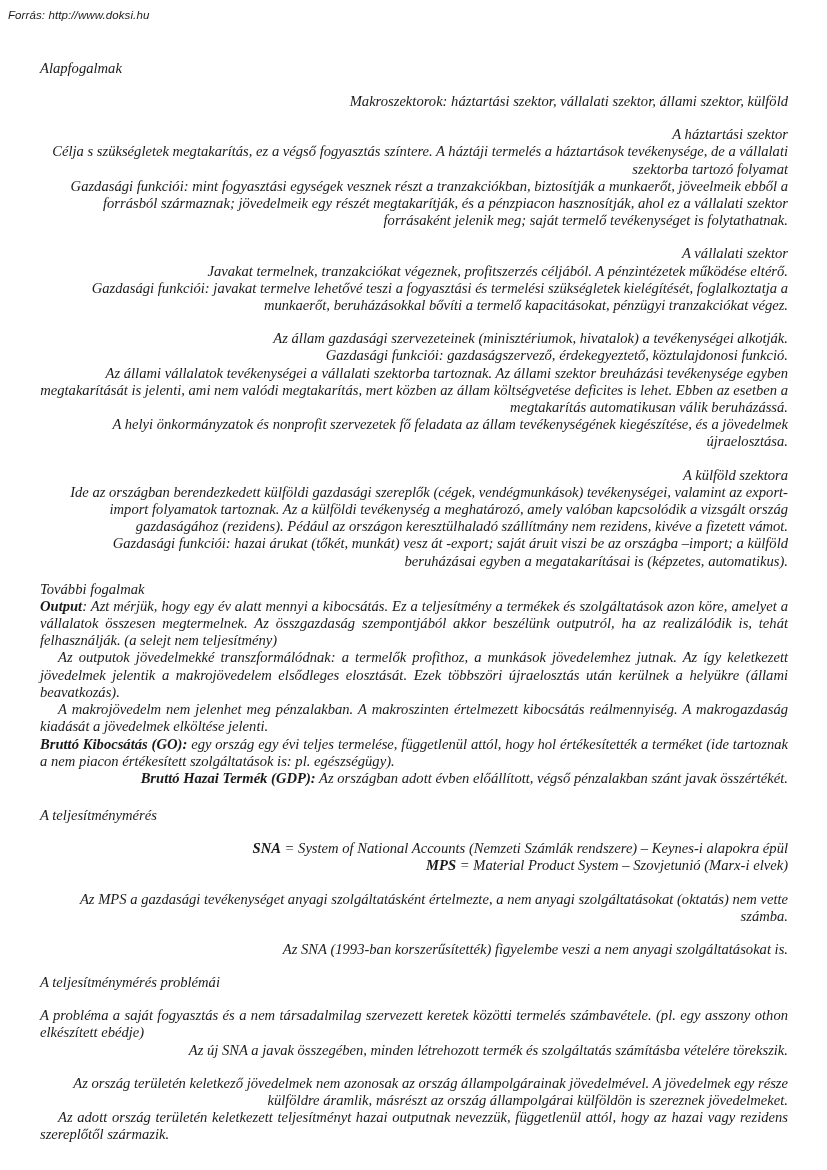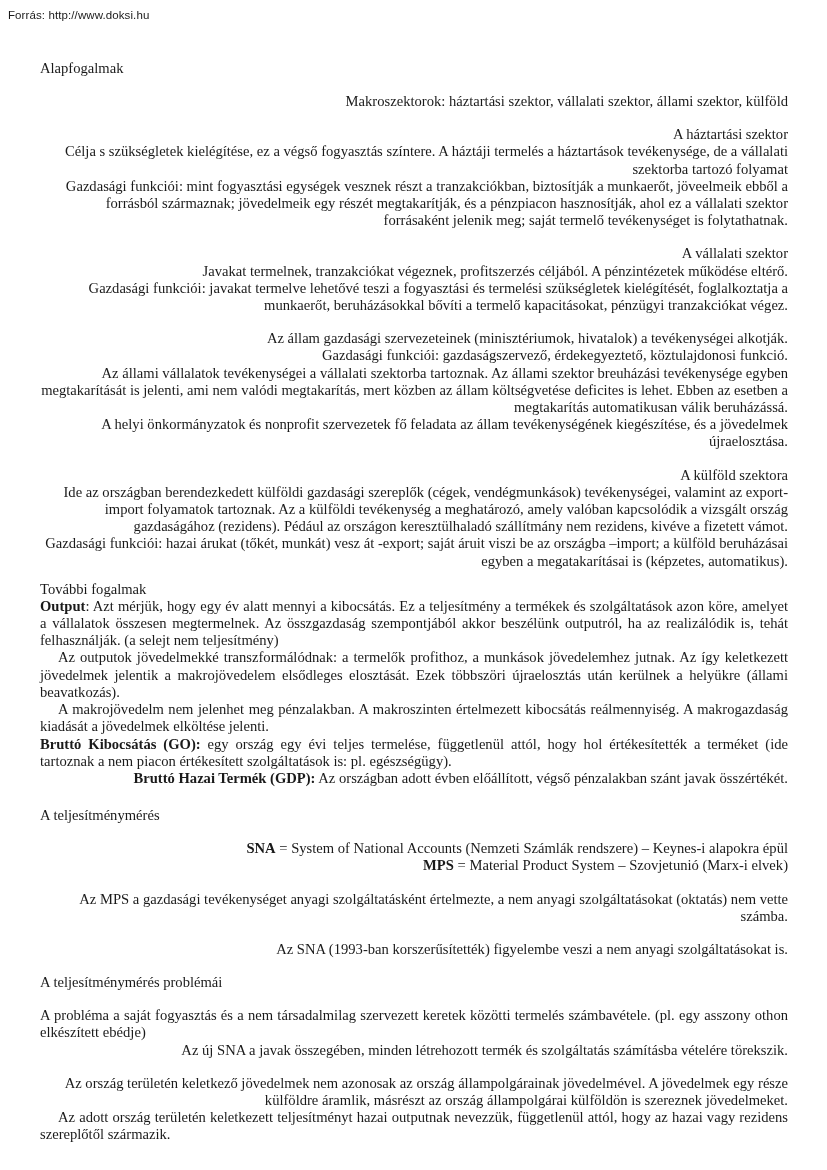--- a/index.html
+++ b/index.html
@@ -12,20 +12,21 @@
     height: 1170px;
     font-family: "Liberation Serif", "DejaVu Serif", serif;
     color: #1a1a1a;
     overflow: hidden;
   }
   .page {
     position: relative;
     width: 786px;
     height: 1170px;
     box-sizing: border-box;
+    font-style: italic;
   }
   .source-line {
     position: absolute;
     top: 9px;
     left: 8px;
     font-family: "Liberation Sans", "DejaVu Sans", sans-serif;
     font-size: 11.5px;
     color: #1a1a1a;
     letter-spacing: 0.1px;
     white-space: nowrap;
@@ -75,21 +76,21 @@
 
     <div class="centered-heading">Alapfogalmak</div>
 
     <div class="gap-m"></div>
 
     <p class="body-line">Makroszektorok: háztartási szektor, vállalati szektor, állami szektor, külföld</p>
 
     <div class="gap-m"></div>
 
     <p class="body-line">A háztartási szektor</p>
-    <p class="body-line">Célja s szükségletek kielégítése, ez a végső fogyasztás színtere. A háztáji termelés a háztartások tevékenysége, de a vállalati szektorba tartozó folyamat</p>
+    <p class="body-line">Célja s szükségletek megtakarítás, ez a végső fogyasztás színtere. A háztáji termelés a háztartások tevékenysége, de a vállalati szektorba tartozó folyamat</p>
     <p class="body-line">Gazdasági funkciói: mint fogyasztási egységek vesznek részt a tranzakciókban, biztosítják a munkaerőt, jöveelmeik ebből a forrásból származnak; jövedelmeik egy részét megtakarítják, és a pénzpiacon hasznosítják, ahol ez a vállalati szektor forrásaként jelenik meg; saját termelő tevékenységet is folytathatnak.</p>
 
     <div class="gap-m"></div>
 
     <p class="body-line">A vállalati szektor</p>
     <p class="body-line">Javakat termelnek, tranzakciókat végeznek, profitszerzés céljából. A pénzintézetek működése eltérő.</p>
     <p class="body-line">Gazdasági funkciói: javakat termelve lehetővé teszi a fogyasztási és termelési szükségletek kielégítését, foglalkoztatja a munkaerőt, beruházásokkal bővíti a termelő kapacitásokat, pénzügyi tranzakciókat végez.</p>
 
     <div class="gap-m"></div>
 

